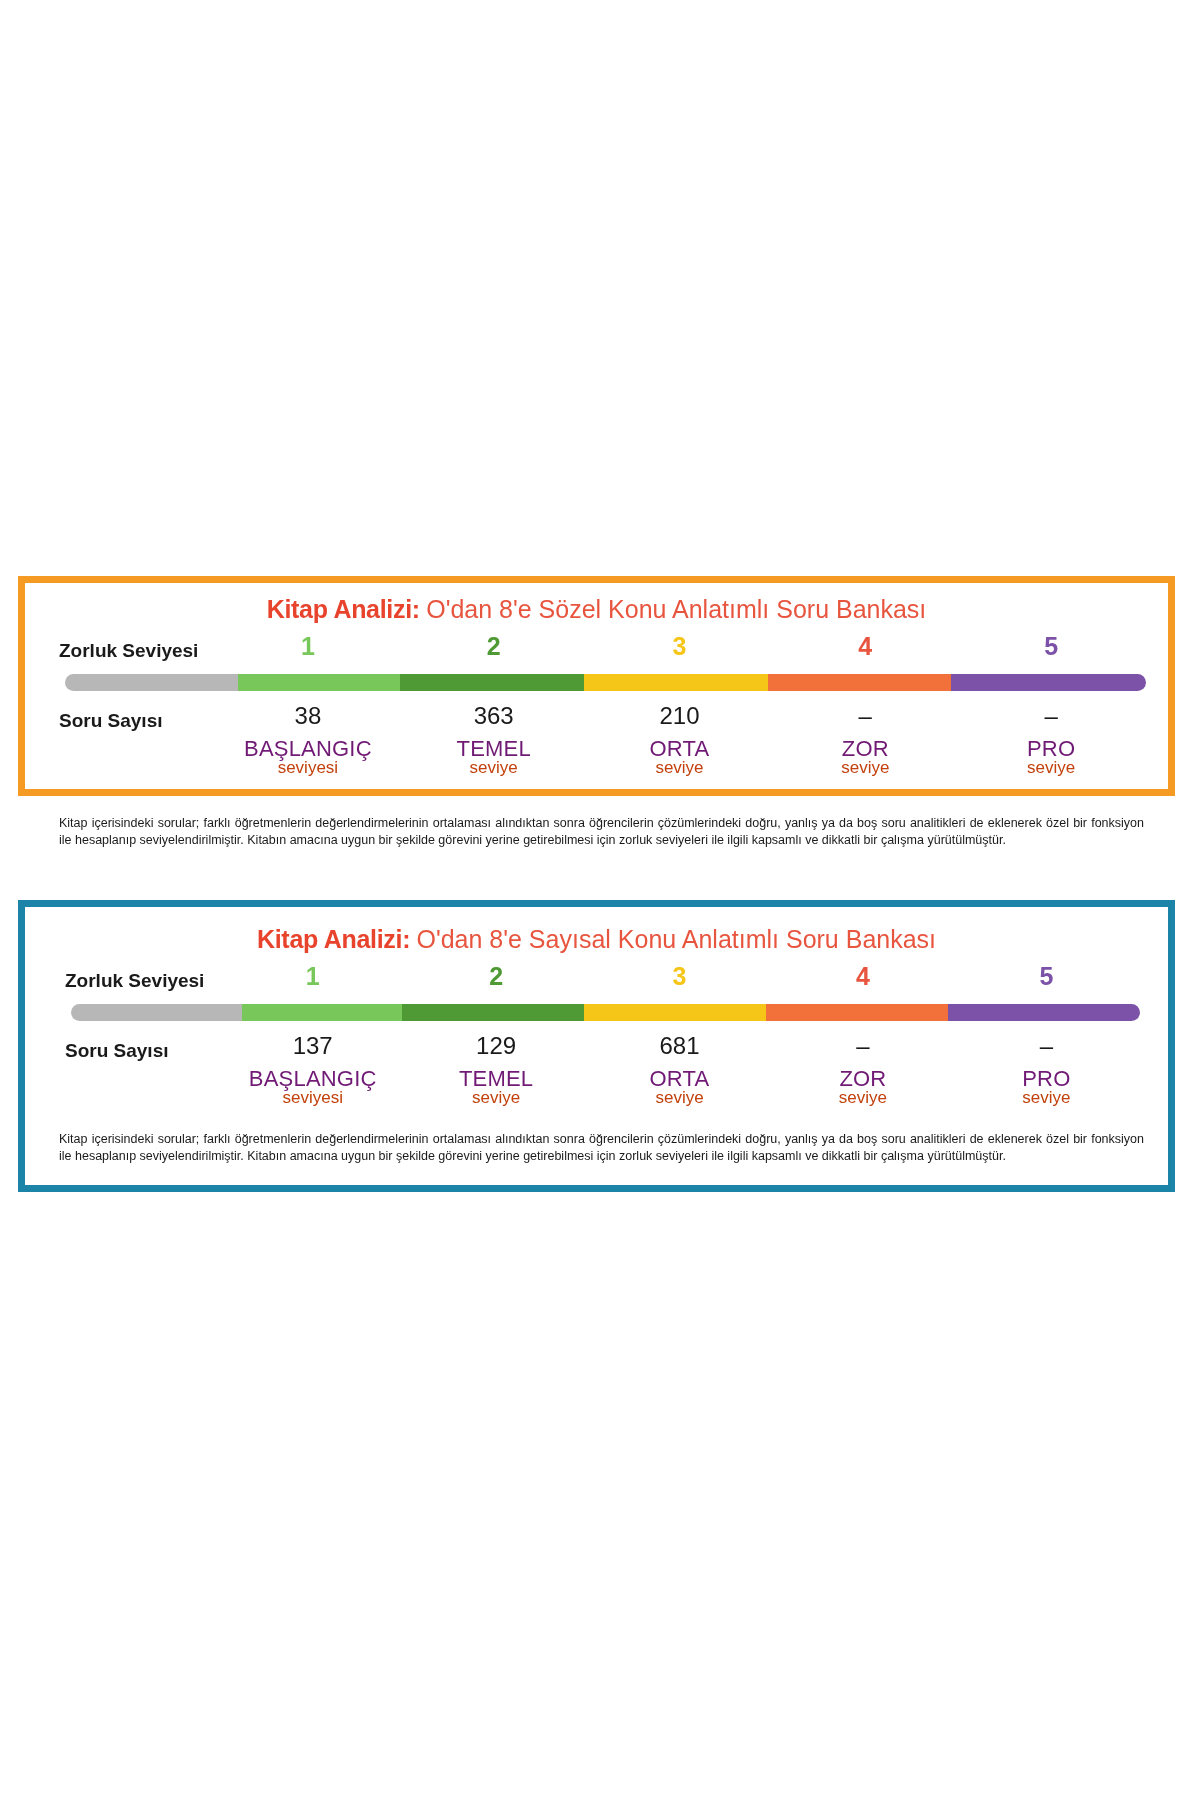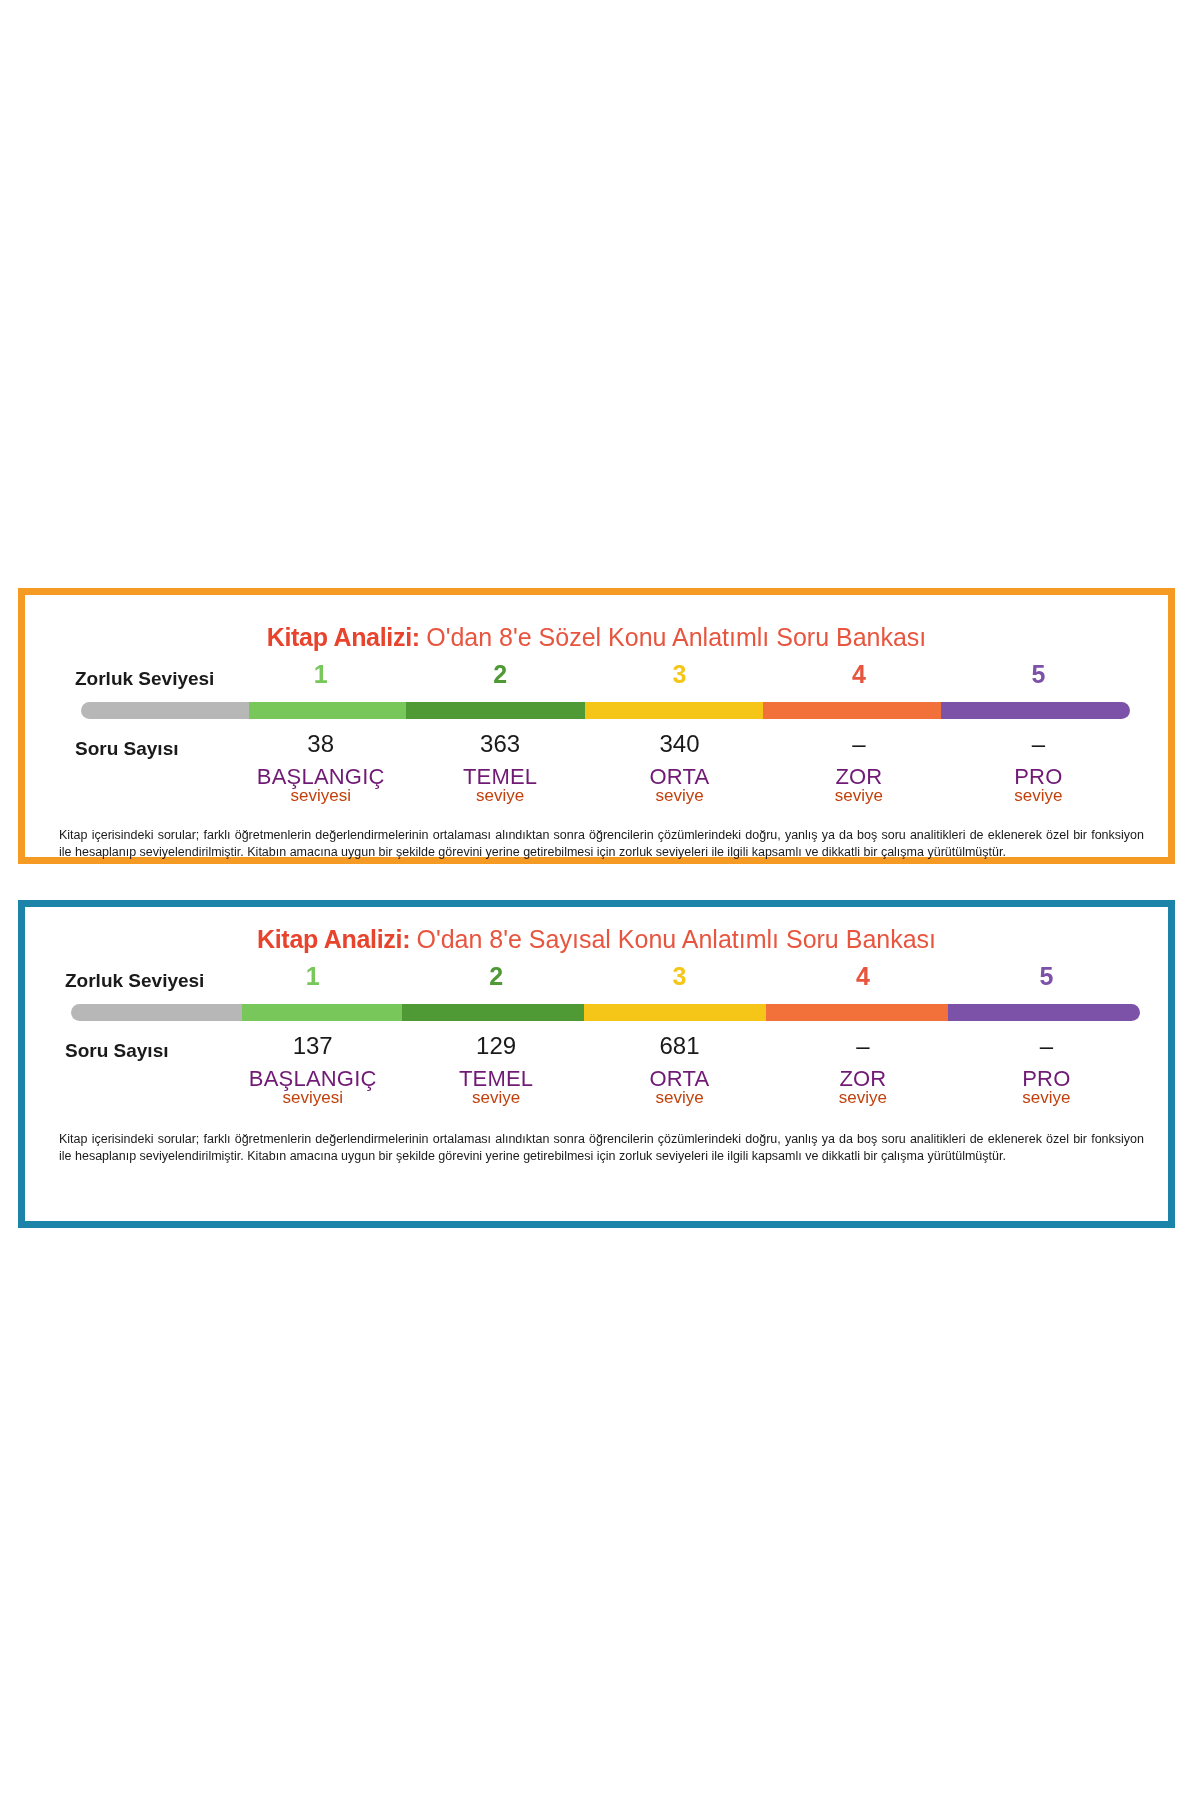--- a/index.html
+++ b/index.html
@@ -17,28 +17,28 @@
 
   .panel {
     position: absolute;
     left: 18px;
     width: 1157px;
     box-sizing: border-box;
     background: #ffffff;
   }
 
   #panel-sozel {
-    top: 588px;
-    height: 276px;
+    top: 576px;
+    height: 220px;
     border: 7px solid #f59a23;
-    padding: 16px;
+    padding: 0;
   }
   #panel-sayisal {
     top: 900px;
-    height: 328px;
+    height: 292px;
     border: 7px solid #1b84a8;
     padding: 6px;
   }
 
   .title-row {
     text-align: center;
     padding-top: 12px;
     white-space: nowrap;
   }
   .title-label {
@@ -169,21 +169,21 @@
       <span style="flex:0 0 15%;background:#78c75a"></span>
       <span style="flex:0 0 17%;background:#4f9a35"></span>
       <span style="flex:0 0 17%;background:#f5c518"></span>
       <span style="flex:0 0 17%;background:#f2703a"></span>
       <span style="flex:1 1 auto;background:#7b52a8"></span>
     </div>
 
     <div class="counts-row">
       <div>38</div>
       <div>363</div>
-      <div>340</div>
+      <div>210</div>
       <div>–</div>
       <div>–</div>
     </div>
 
     <div class="names-row">
       <div>BAŞLANGIÇ</div>
       <div>TEMEL</div>
       <div>ORTA</div>
       <div>ZOR</div>
       <div>PRO</div>

